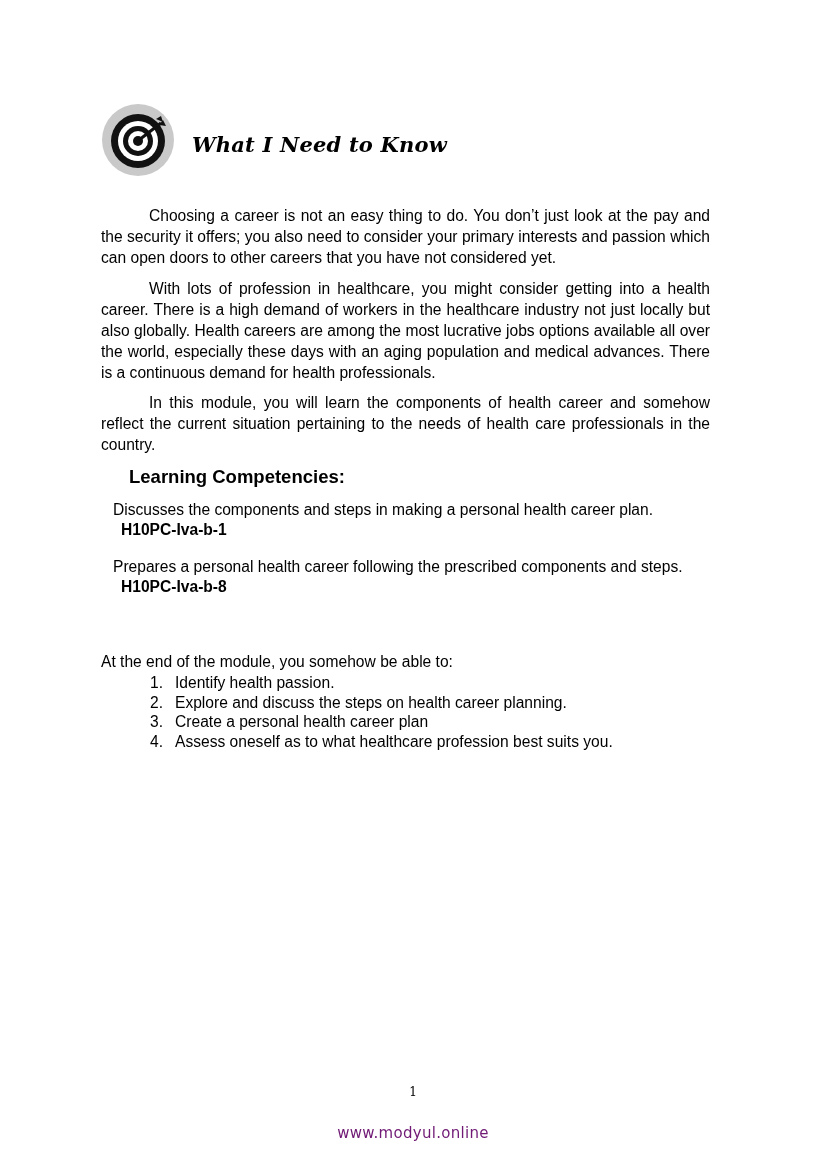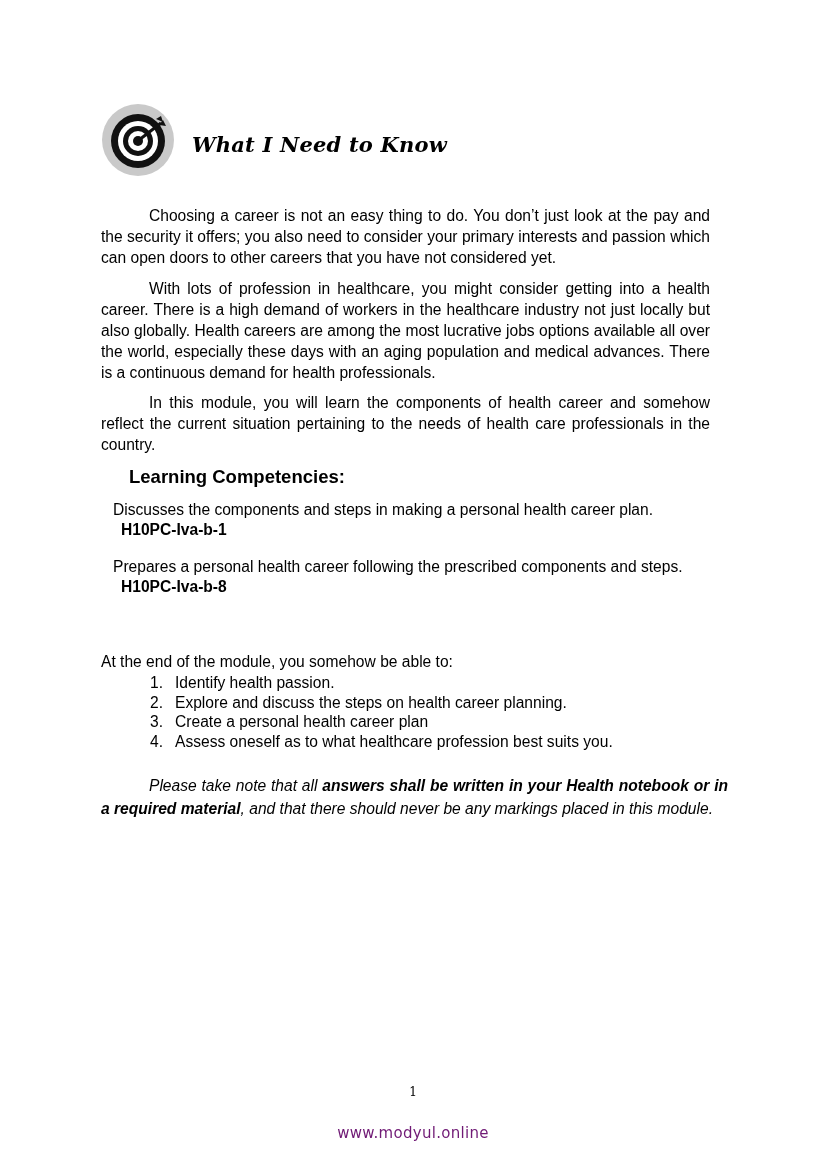--- a/index.html
+++ b/index.html
@@ -97,17 +97,16 @@
     <li>
         <span class="num">3.</span>
         <span>Create a personal health career plan</span>
       </li>
     <li>
         <span class="num">4.</span>
         <span>Assess oneself as to what healthcare profession best suits you.</span>
       </li>
   </ol>
 
-  <p class="note" style="margin:0"><span style="display:inline-block;width:48px"></span><span>Please take note that all </span><b>answers shall be written in your Health notebook or in a required material</b><span>, and that there should never be any markings placed in this module.</span></p>
 
   <div class="page-number">1</div>
   <div class="watermark">www.modyul.online</div>
 </div>
 
 </body></html>

